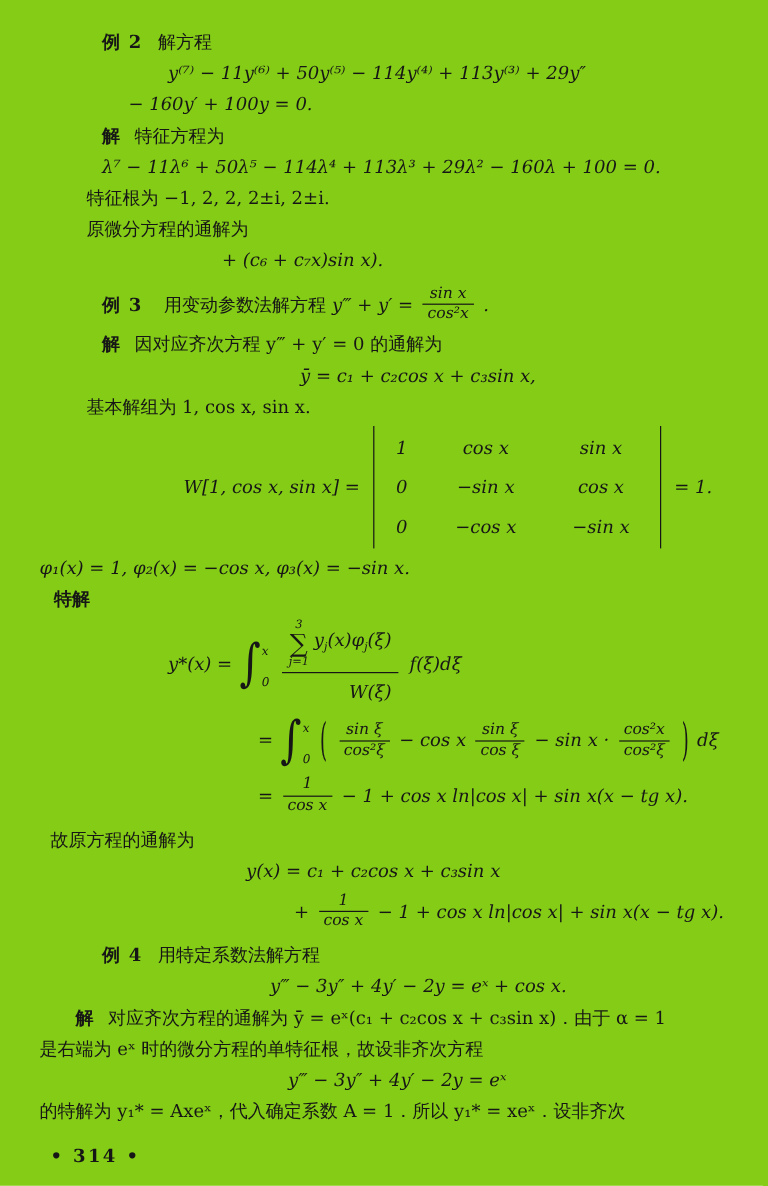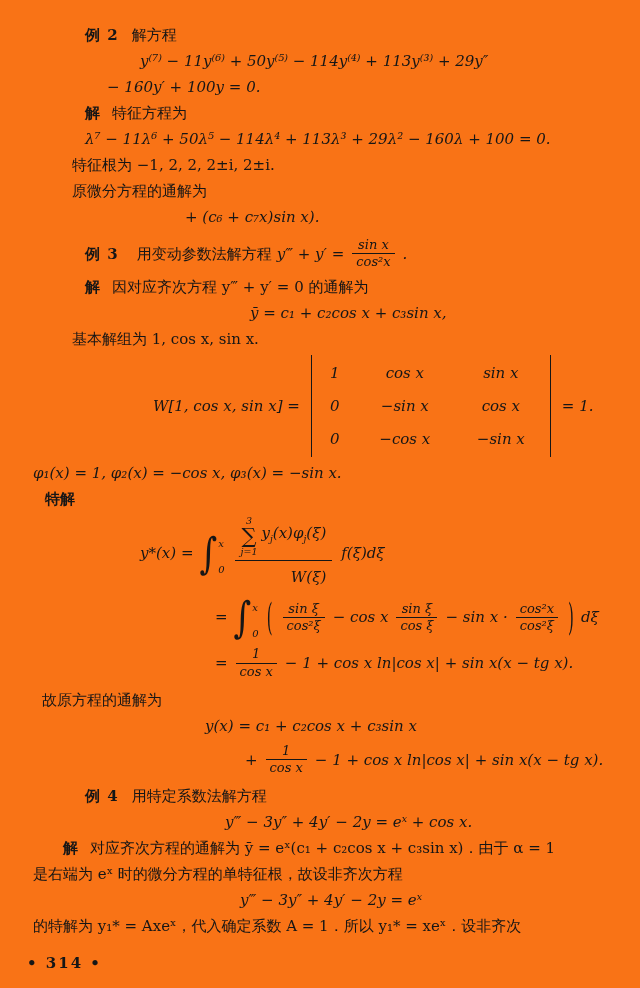--- a/index.html
+++ b/index.html
@@ -1,21 +1,21 @@
 <!DOCTYPE html>
 <html><head>
 <meta charset="utf-8">
 <style>
   html,body{margin:0;padding:0;width:640px;height:988px;}
   .page{
     position:relative;
     width:640px;height:988px;
     box-sizing:border-box;
     padding:22px 24px 0 33px;
-    background:#f97316;
+    background:#84cc16;
     color:#161616;
     font-family:"DejaVu Serif","Liberation Serif",serif;
     font-size:15px;
     overflow:hidden;
   }
   .line{margin:0;line-height:26px;white-space:nowrap;}
   .math{font-style:italic;}
   .lbl{font-weight:bold;font-style:normal;margin-right:13px;letter-spacing:1px;}
   .slbl{font-weight:bold;font-style:normal;margin-right:12px;}
   .eq{display:flex;align-items:center;column-gap:5px;line-height:26px;}
@@ -41,21 +41,21 @@
   .bigfrac .bden{border-top:1.4px solid #161616;align-self:stretch;text-align:right;
                  padding:3px 6px 0;}
   
   .det{display:inline-grid;grid-template-columns:22px 74px 74px;column-gap:22px;row-gap:7px;
        border-left:1.4px solid #161616;border-right:1.4px solid #161616;
        padding:5px 12px;text-align:center;margin:0 6px;font-style:italic;}
   
   .tparen{display:inline-block;transform:scaleY(2.5);transform-origin:center;
           font-size:15px;font-weight:300;margin:0 2px;font-style:normal;}
   sub{font-size:9px;font-style:italic;}
-  .footer{position:absolute;left:27px;bottom:16px;font-weight:bold;
+  .footer{position:absolute;left:42px;bottom:16px;font-weight:bold;
           letter-spacing:2px;font-size:15px;}
   .sp8{height:7px;} .sp4{height:3px;}
 </style>
 </head>
 <body>
 
 <div class="page">
 
   <p class="line" style="margin-left:52px"><span class="lbl">例 2</span><span>解方程</span></p>
   <p class="line math" style="margin-left:107px">y⁽⁷⁾ − 11y⁽⁶⁾ + 50y⁽⁵⁾ − 114y⁽⁴⁾ + 113y⁽³⁾ + 29y″</p>

